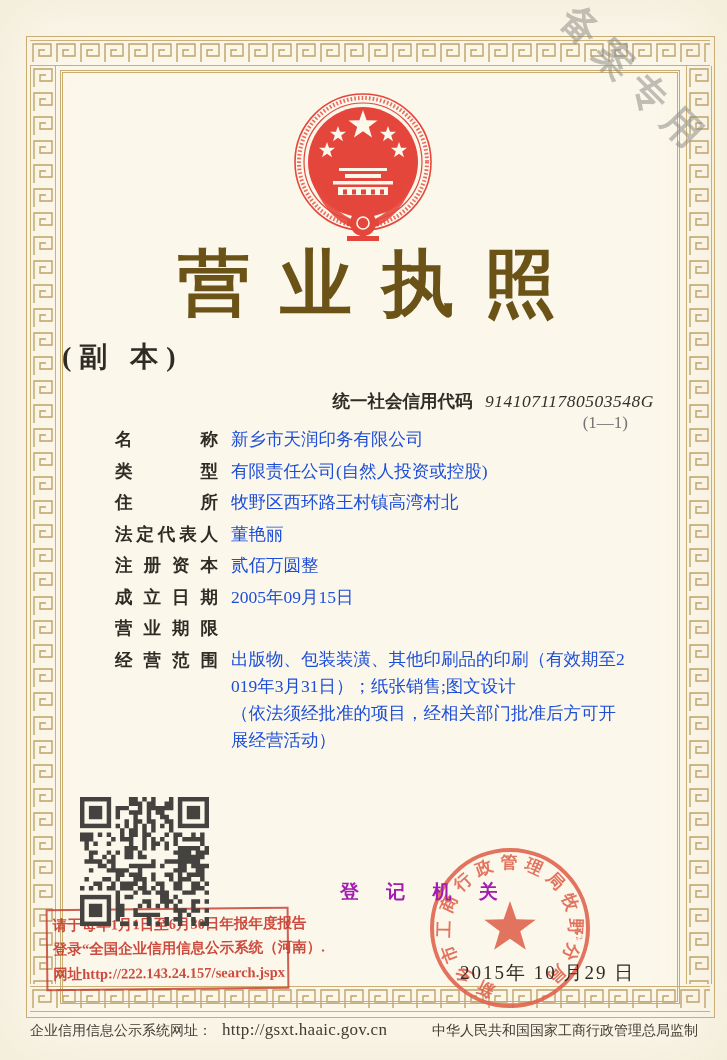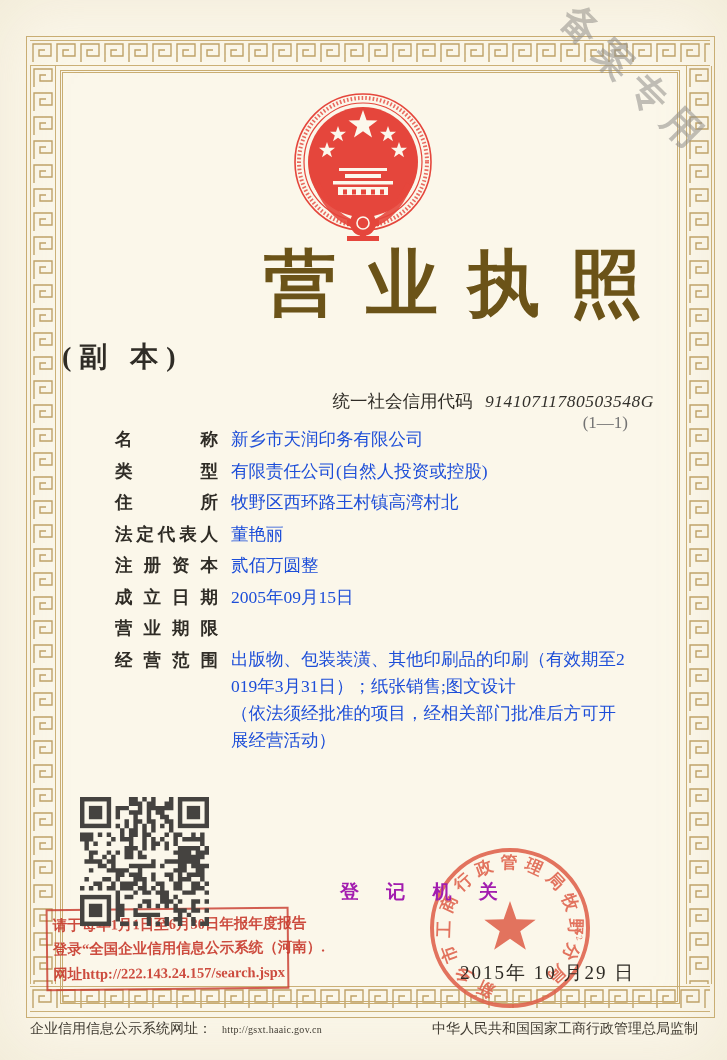--- a/index.html
+++ b/index.html
@@ -29,34 +29,34 @@
     font-size:38px;letter-spacing:10px;font-weight:bold;
     color:#908e8b;opacity:.55;white-space:nowrap;
     font-family:"Liberation Sans","DejaVu Sans",sans-serif;
   }
 
   
   .emblem{position:absolute;left:289px;top:92px;width:148px;height:150px;}
 
   
   .title{
-    position:absolute;left:62px;top:236px;width:610px;text-align:right;
+    position:absolute;left:62px;top:236px;width:610px;text-align:center;
     font-size:72px;font-weight:bold;color:#6b5318;
     letter-spacing:30px;text-indent:30px;
     font-family:"Liberation Sans","DejaVu Sans",sans-serif;
   }
   .subtitle{
     position:absolute;left:62px;top:338px;width:600px;text-align:left;
     font-size:28px;font-weight:bold;color:#2f2c26;letter-spacing:8px;
   }
   .credit-line{
     position:absolute;left:62px;top:389px;width:592px;text-align:right;
     font-size:17.5px;white-space:nowrap;
   }
-  .credit-line .lbl{font-weight:normal;font-family:"Liberation Sans","DejaVu Sans",sans-serif;color:#2f2c26;}
+  .credit-line .lbl{font-weight:bold;font-family:"Liberation Sans","DejaVu Sans",sans-serif;color:#2f2c26;}
   .credit-line .code{margin-left:8px;letter-spacing:.5px;color:#33312c;font-style:italic;}
   .page-index{
     position:absolute;left:62px;top:413px;width:566px;text-align:right;
     font-size:17px;color:#737373;
   }
 
   
   .fields{position:absolute;left:115px;top:430px;width:552px;z-index:1;}
   .field-row{display:flex;align-items:flex-start;margin-bottom:13.5px;}
   .field-label{
@@ -93,21 +93,21 @@
     font-size:19px;color:#2f2c26;letter-spacing:2px;white-space:nowrap;margin-top:20px;
   }
 
   
   .footer{
     position:absolute;left:30px;top:1020px;width:668px;z-index:4;
     display:flex;justify-content:space-between;align-items:baseline;
     font-size:14px;color:#3b372f;white-space:nowrap;
   }
   .footer .f-left span{margin-right:10px;}
-  .footer .url{font-size:10px;letter-spacing:.3px;}
+  .footer .url{font-size:17px;letter-spacing:.3px;}
 </style>
 </head>
 <body>
 
 <svg width="0" height="0" style="position:absolute" aria-hidden="true">
   <defs>
     <pattern id="gkp" width="24" height="24" patternUnits="userSpaceOnUse">
       <path d="M3,21 V3 H21 V15 H9 V9 H15" fill="none" stroke="#bfa268" stroke-width="1.4"></path>
     </pattern>
   </defs>

